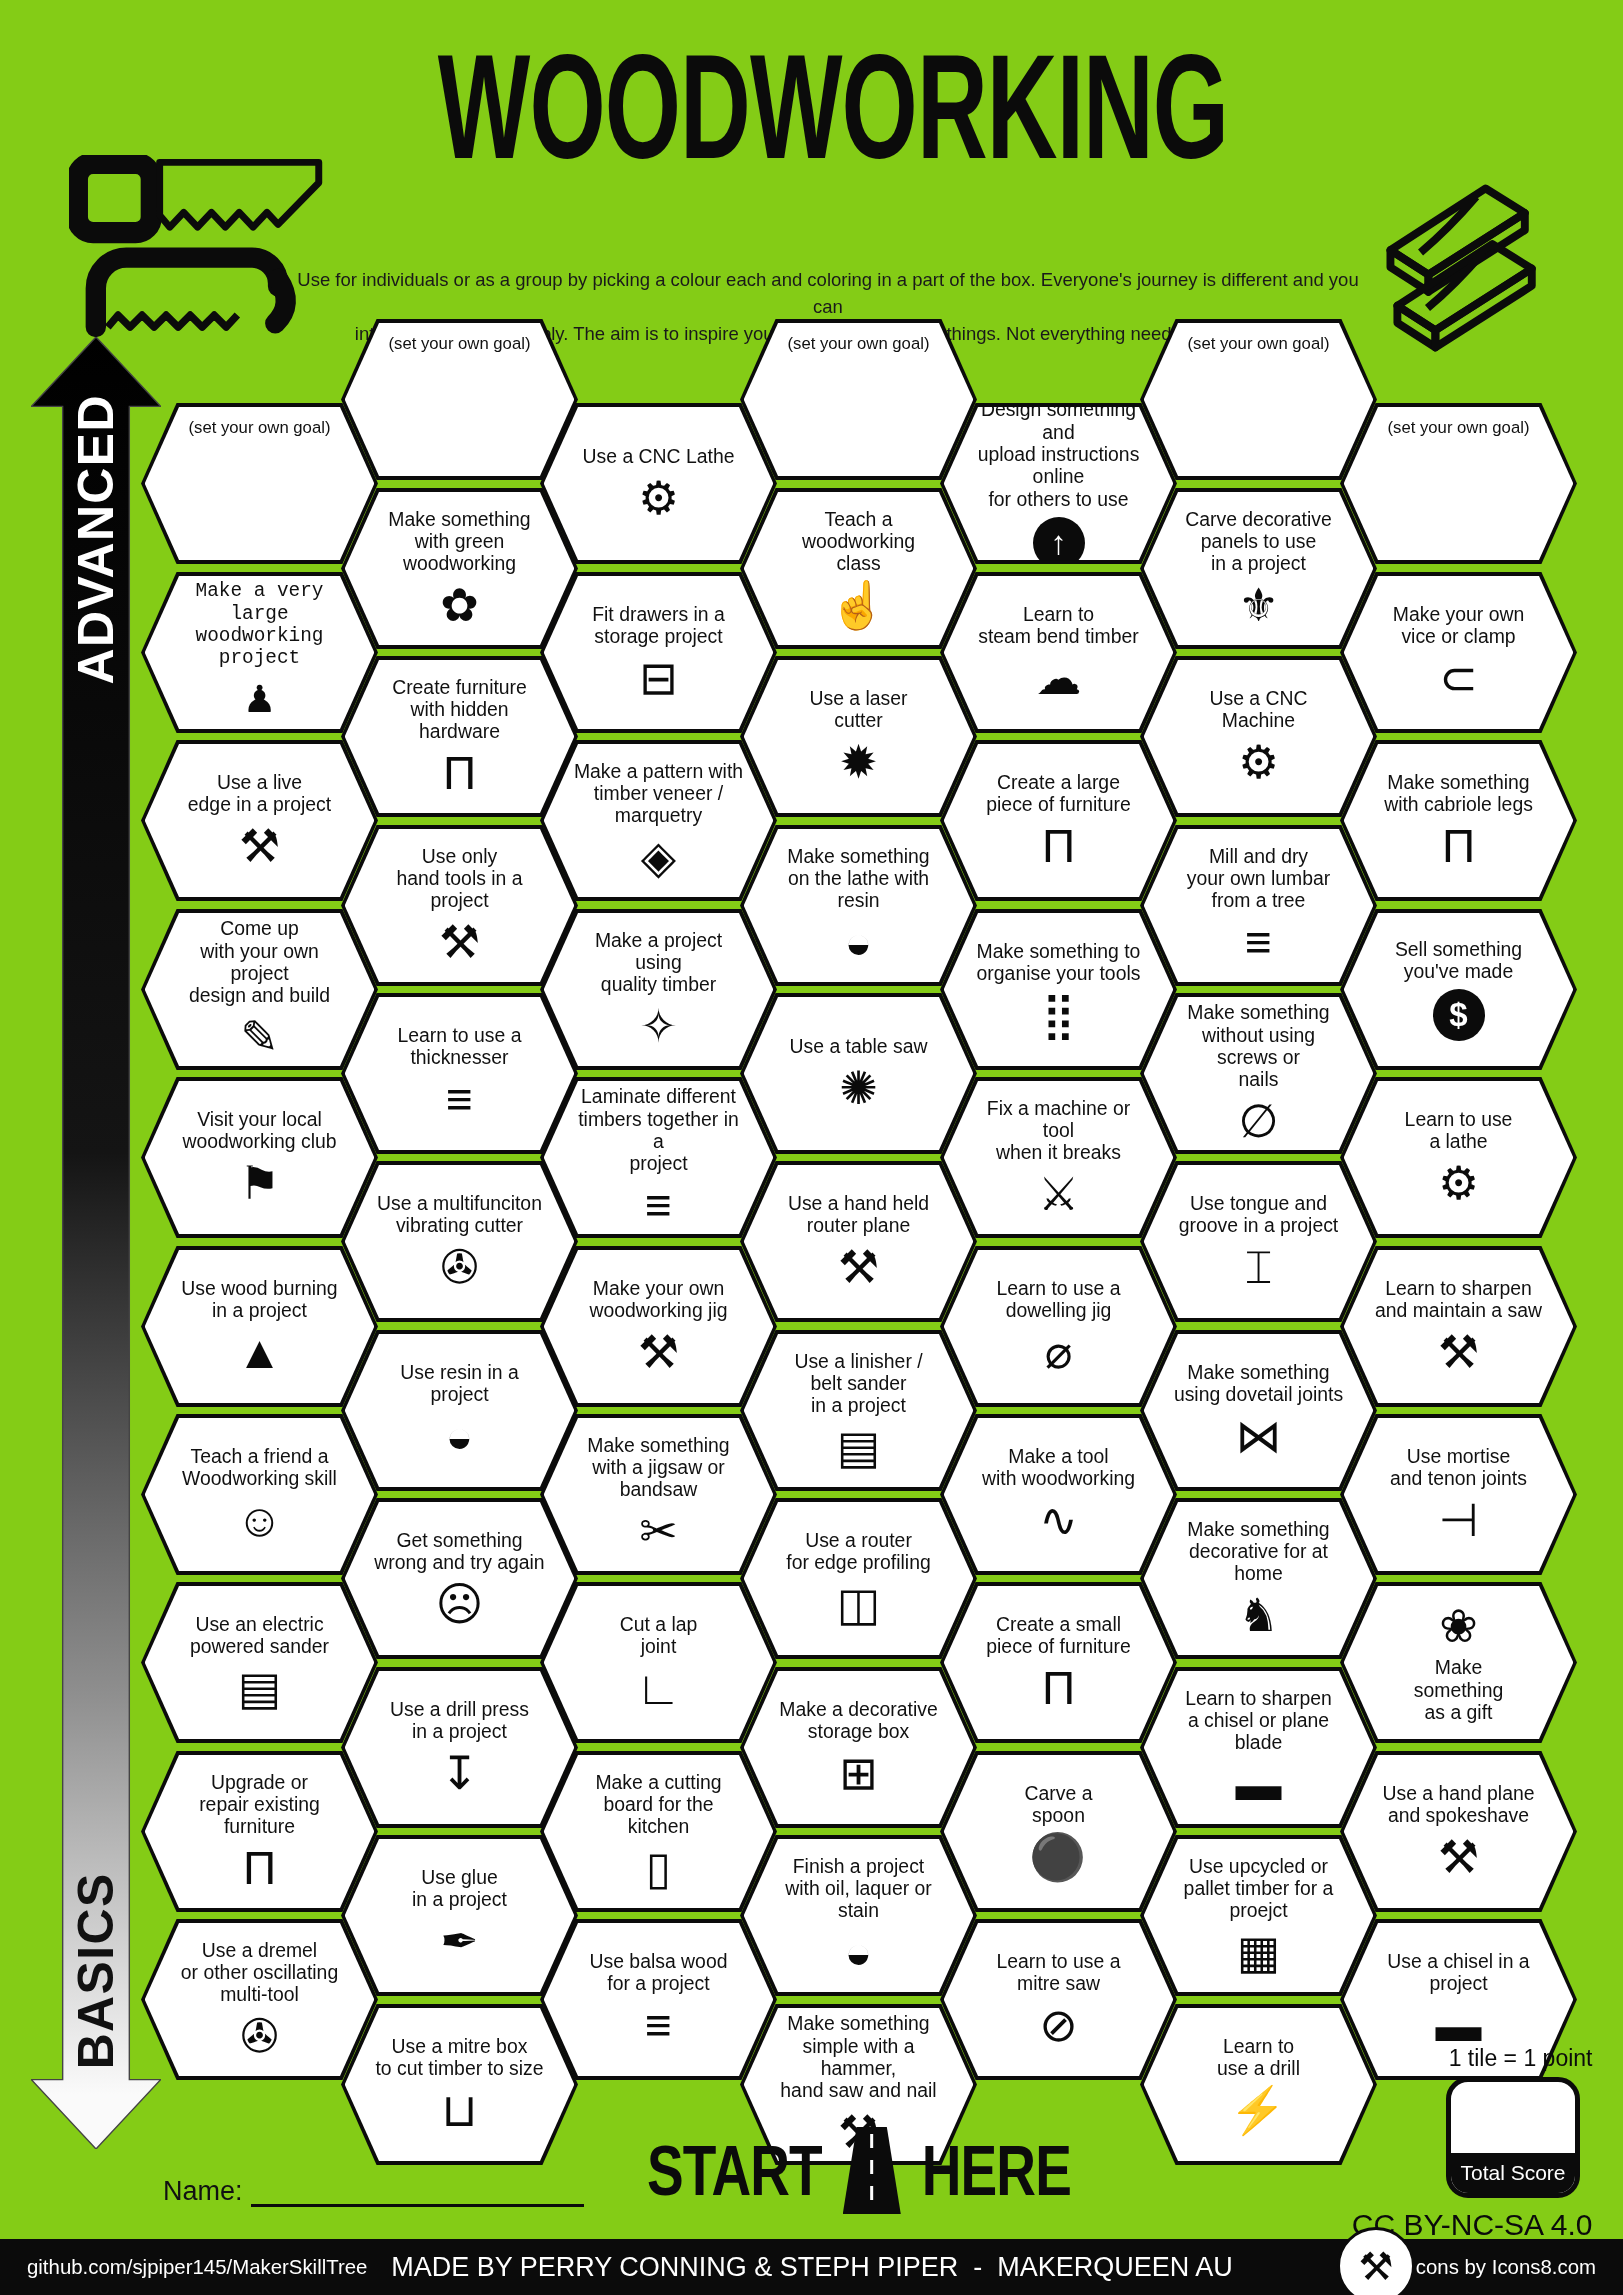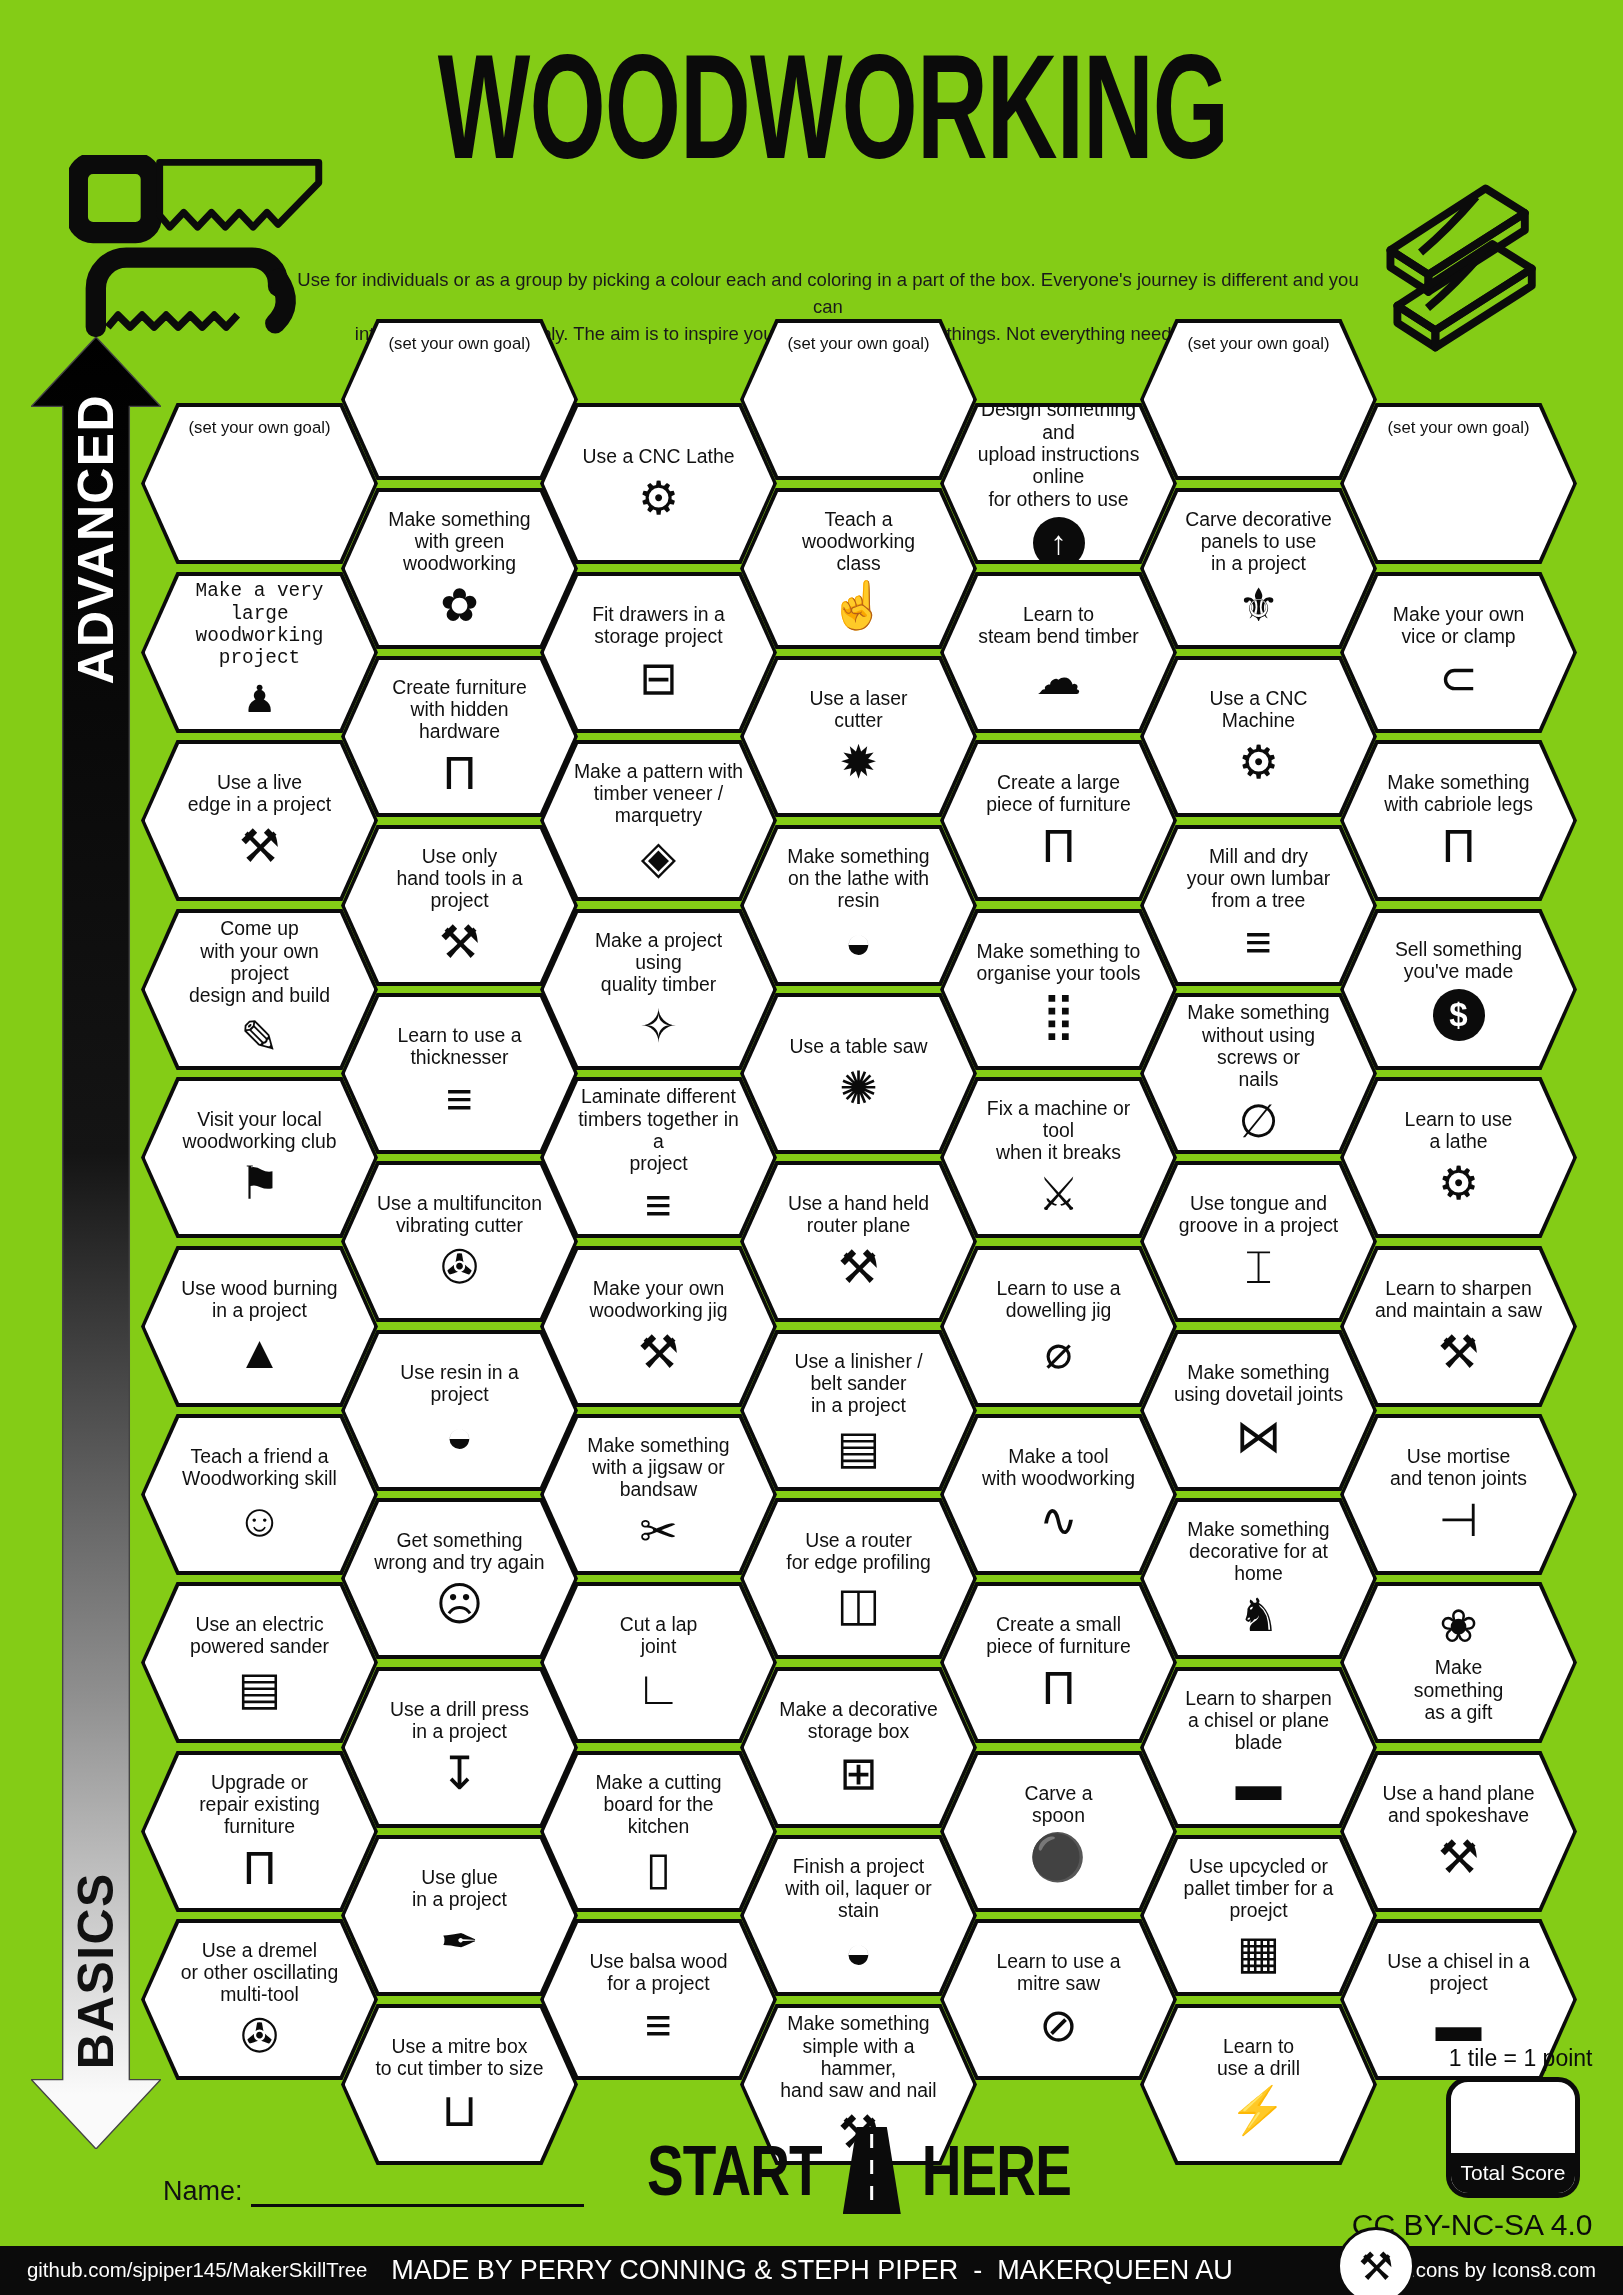--- a/index.html
+++ b/index.html
@@ -48,21 +48,21 @@
   #total-score-box{position:absolute;left:1446px;top:2077px;width:134px;height:121px;border:5.1px solid #0b0b0b;
        border-radius:22px;overflow:hidden;background:#fff;box-sizing:border-box;}
   #total-score-strip{position:absolute;left:0;right:0;bottom:0;height:40px;background:#0b0b0b;color:#fff;
        display:flex;align-items:center;justify-content:center;font-size:21px;}
   #license{position:absolute;right:30.5px;top:2208px;font-size:30px;color:#0b0b0b;}
   #cc-logo{position:absolute;left:1337px;top:2227px;width:78px;height:78px;border-radius:50%;background:#fff;
        border:3.2px solid #0b0b0b;box-sizing:border-box;display:flex;align-items:center;justify-content:center;
        font-size:39px;color:#0b0b0b;z-index:4;}
 
   
-  #footer-bar{position:absolute;left:0;bottom:0;width:1623px;height:49px;background:#0b0b0b;color:#fff;
+  #footer-bar{position:absolute;left:0;bottom:0;width:1623px;height:56px;background:#0b0b0b;color:#fff;
        display:flex;align-items:center;z-index:2;}
   #footer-left{position:absolute;left:27px;font-size:20.4px;}
   #footer-center{position:absolute;left:812px;transform:translateX(-50%);font-size:27px;white-space:pre;}
   #footer-right{position:absolute;right:27px;font-size:20.4px;}
 
   
   #saw-logo{position:absolute;left:69px;top:155px;}
   #planks-logo{position:absolute;left:1358px;top:169px;}
 </style>
 </head>

